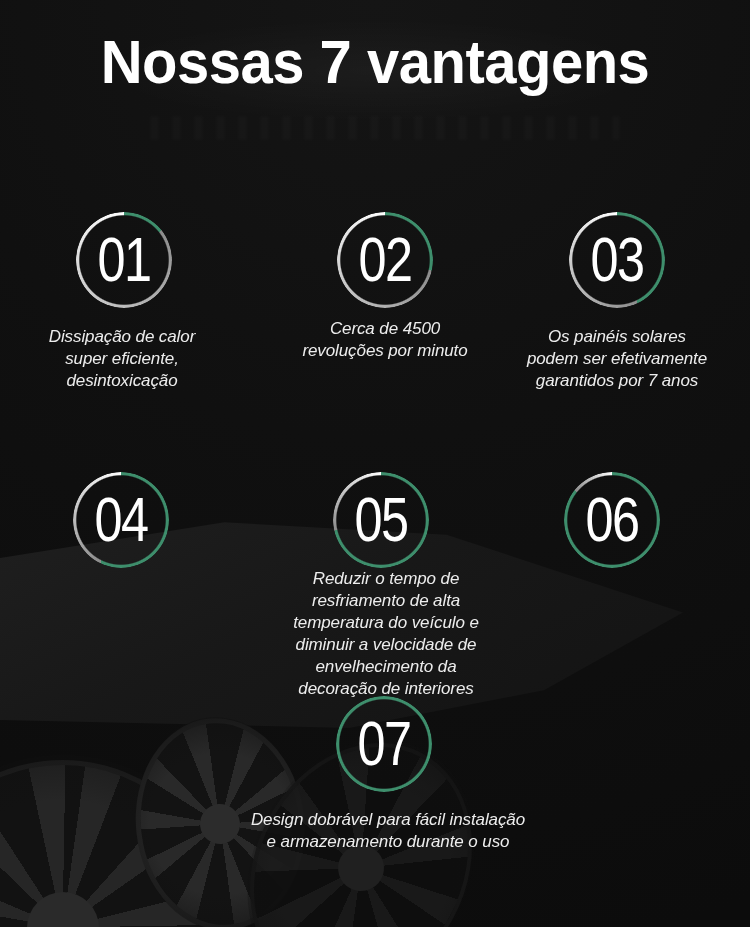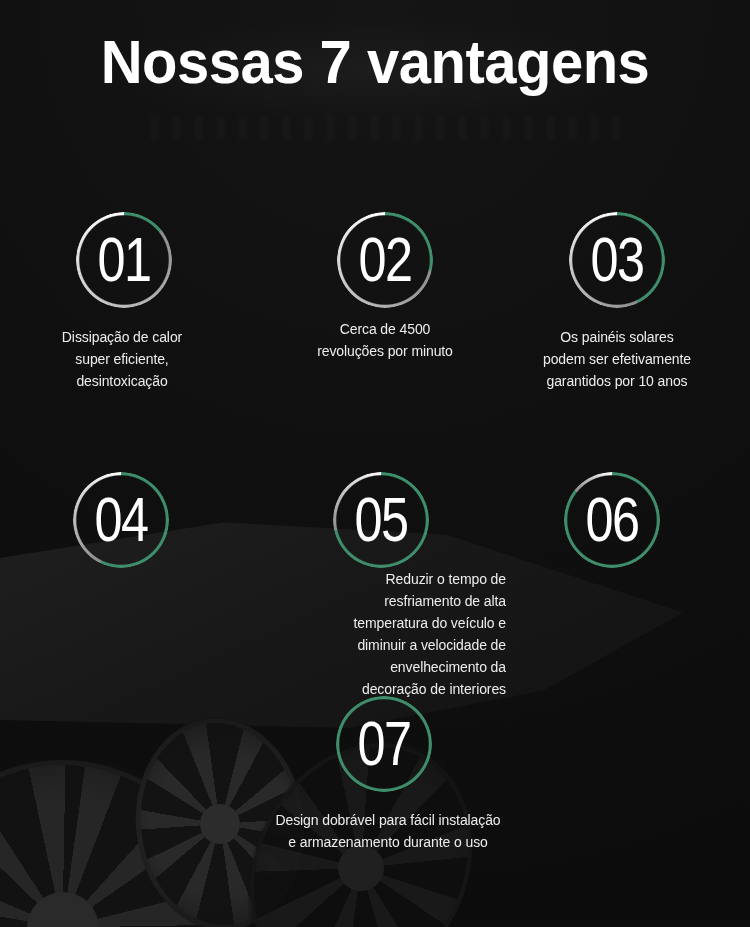--- a/index.html
+++ b/index.html
@@ -67,22 +67,22 @@
   }
   .num {
     position:absolute; left:0; top:0; width:96px; height:96px; z-index:4;
     display:flex; align-items:center; justify-content:center;
     font-size:63px; font-weight:400; color:#ffffff;
     letter-spacing:-2px; transform:scaleX(.8); padding-bottom:3px; box-sizing:border-box;
   }
   .numwrap { position:absolute; z-index:4; }
   .desc {
     position:absolute; text-align:center; z-index:3;
-    font-size:14px; line-height:22px; color:#ededed;
-    letter-spacing:-0.1px; white-space:pre-line;
+    font-size:17px; line-height:22px; color:#ededed;
+    letter-spacing:-0.1px; white-space:pre-line;font-style:italic;
   }
   
   .r1 { left:76px;  top:212px; }  .d1 { left:22px;  top:326px; width:200px; }
   .r2 { left:337px; top:212px; }  .d2 { left:270px; top:318px; width:230px; }
   .r3 { left:569px; top:212px; }  .d3 { left:502px; top:326px; width:230px; }
   .r4 { left:73px;  top:472px; }  .d4 { left:11px;  top:581px; width:220px; }
   .r5 { left:333px; top:472px; }  .d5 { left:266px; top:568px; width:240px; }
   .r6 { left:564px; top:472px; }  .d6 { left:492px; top:581px; width:240px; }
   .r7 { left:336px; top:696px; }  .d7 { left:188px; top:809px; width:400px; }
 </style>
@@ -120,32 +120,32 @@
     </div>
   <div class="desc d2" style="color: rgb(237, 237, 237);">Cerca de 4500
 revoluções por minuto</div>
 
   <div class="ring r3" style="background: conic-gradient(rgb(62, 142, 108) 0deg, rgb(62, 142, 108) 154.286deg, rgb(140, 140, 140) 154.286deg, rgb(255, 255, 255) 360deg);"></div>
   <div class="numwrap r3">
       <span class="num">03</span>
     </div>
   <div class="desc d3" style="color: rgb(237, 237, 237);">Os painéis solares
 podem ser efetivamente
-garantidos por 10 anos</div>
+garantidos por 7 anos</div>
 
   <div class="ring r4" style="background: conic-gradient(rgb(62, 142, 108) 0deg, rgb(62, 142, 108) 205.714deg, rgb(140, 140, 140) 205.714deg, rgb(255, 255, 255) 360deg);"></div>
   <div class="numwrap r4">
       <span class="num">04</span>
     </div>
 
   <div class="ring r5" style="background: conic-gradient(rgb(62, 142, 108) 0deg, rgb(62, 142, 108) 257.143deg, rgb(140, 140, 140) 257.143deg, rgb(255, 255, 255) 360deg);"></div>
   <div class="numwrap r5">
       <span class="num">05</span>
     </div>
-  <div class="desc d5" style="color: rgb(237, 237, 237); text-align: right;">Reduzir o tempo de
+  <div class="desc d5" style="color: rgb(237, 237, 237);">Reduzir o tempo de
 resfriamento de alta
 temperatura do veículo e
 diminuir a velocidade de
 envelhecimento da
 decoração de interiores</div>
 
   <div class="ring r6" style="background: conic-gradient(rgb(62, 142, 108) 0deg, rgb(62, 142, 108) 308.571deg, rgb(140, 140, 140) 308.571deg, rgb(255, 255, 255) 360deg);"></div>
   <div class="numwrap r6">
       <span class="num">06</span>
     </div>

